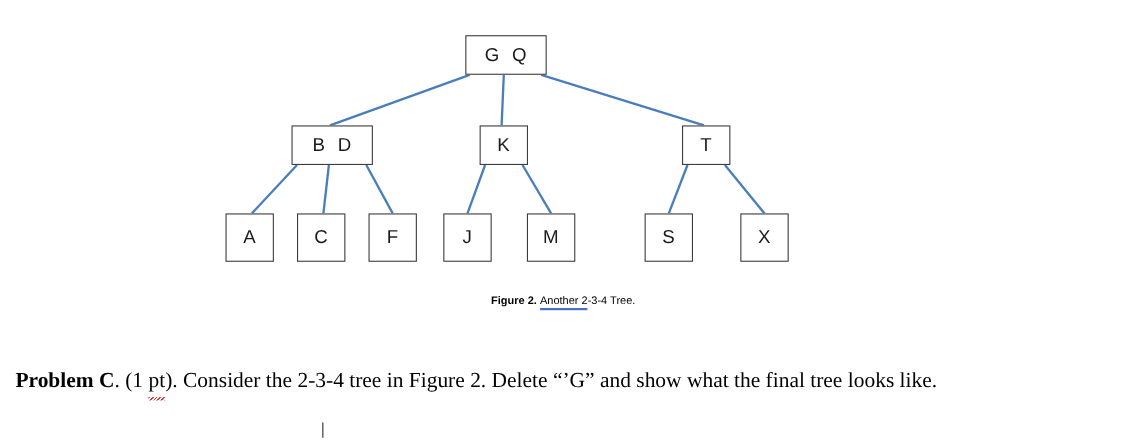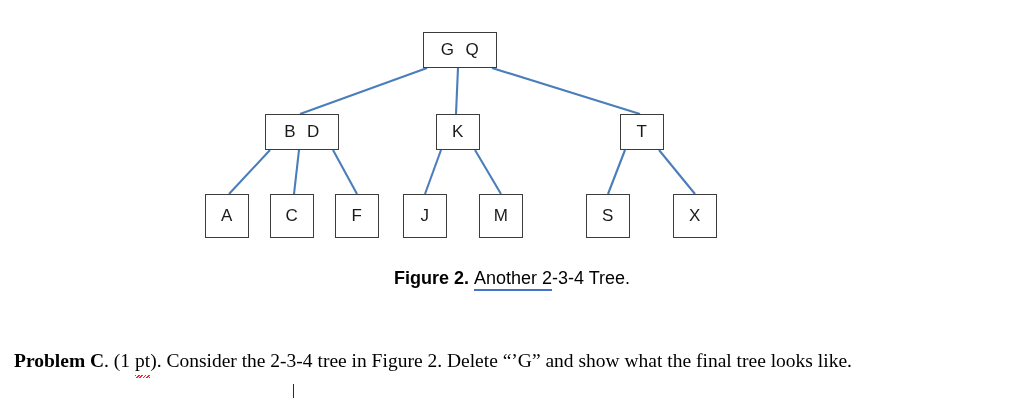--- a/index.html
+++ b/index.html
@@ -53,37 +53,37 @@
   }
 
   
   #figure-caption {
     position: absolute;
     left: 0;
     top: 268px;
     width: 1024px;
     text-align: center;
     font-family: "Liberation Sans", sans-serif;
-    font-size: 18px;
+    font-size: 10px;
     color: #000000;
     white-space: nowrap;
   }
   #figure-caption .cap-bold {
     font-weight: bold;
   }
   #figure-caption .grammar-underline {
     border-bottom: 2px solid #4472c4;
     padding-bottom: 1px;
   }
 
   
   #problem-block {
     position: absolute;
     left: 14px;
-    top: 346px;
+    top: 332px;
     width: 1000px;
     font-family: "Liberation Serif", serif;
     font-size: 19.5px;
     color: #000000;
     line-height: 29px;
   }
   #problem-block .p-bold {
     font-weight: bold;
   }
   .spell-error {

